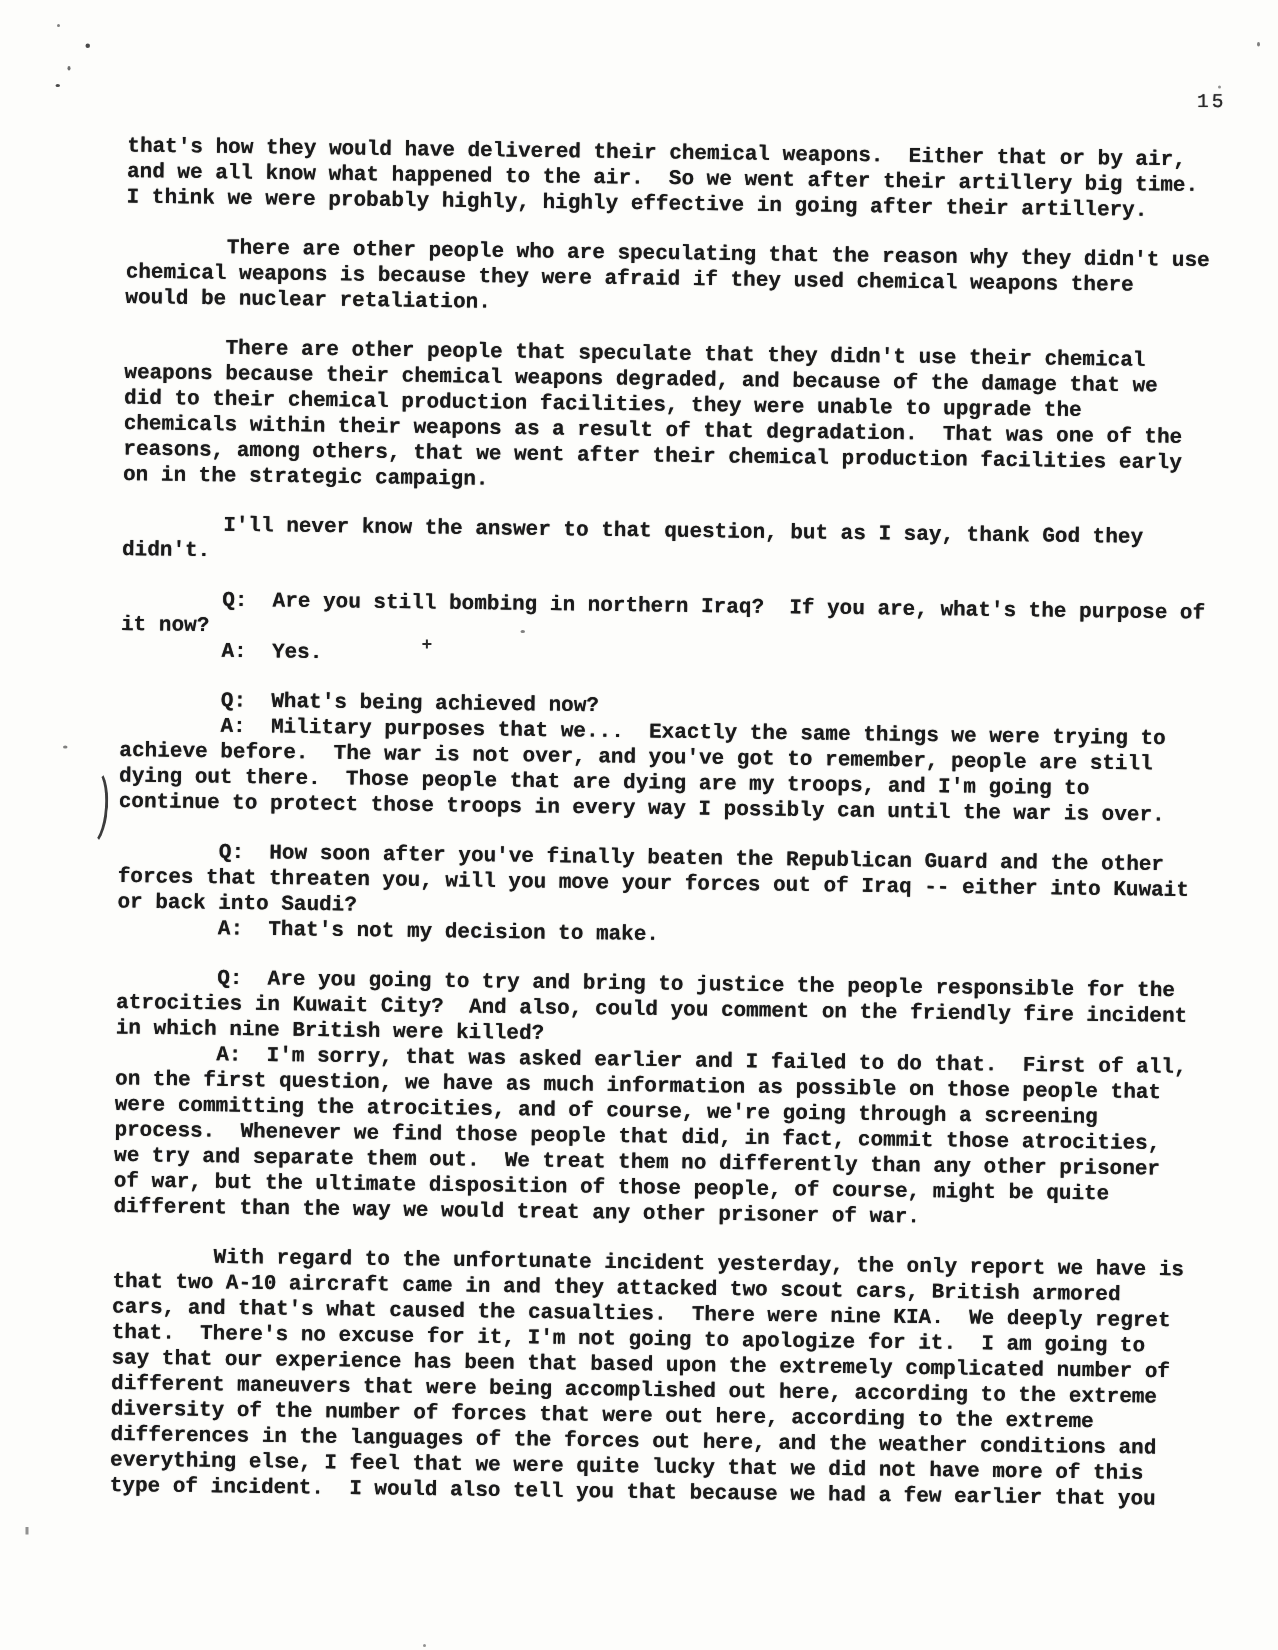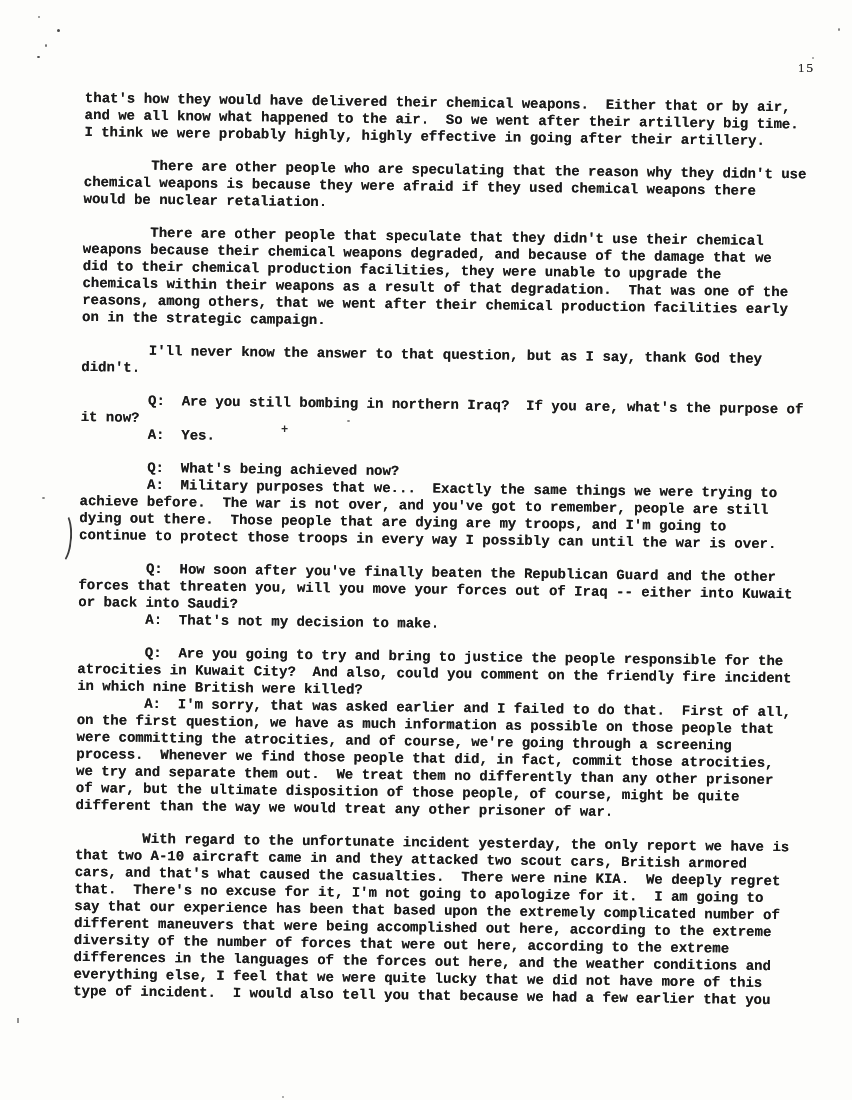--- a/index.html
+++ b/index.html
@@ -17,21 +17,20 @@
     color: #1b1b1b;
   }
   .page-number {
     position: absolute;
     top: 60px;
     left: 798px;
     font-size: 13px;
     letter-spacing: 2px;
     color: #2a2a2a;
     text-shadow: 0 0 0.6px #444;
-    font-family: Liberation Serif, serif;
   }
   .text-block {
     position: absolute;
     top: 90px;
     left: 85px;
     width: 740px;
     transform: rotate(0.75deg);
     transform-origin: 0 0;
   }
   .para {

